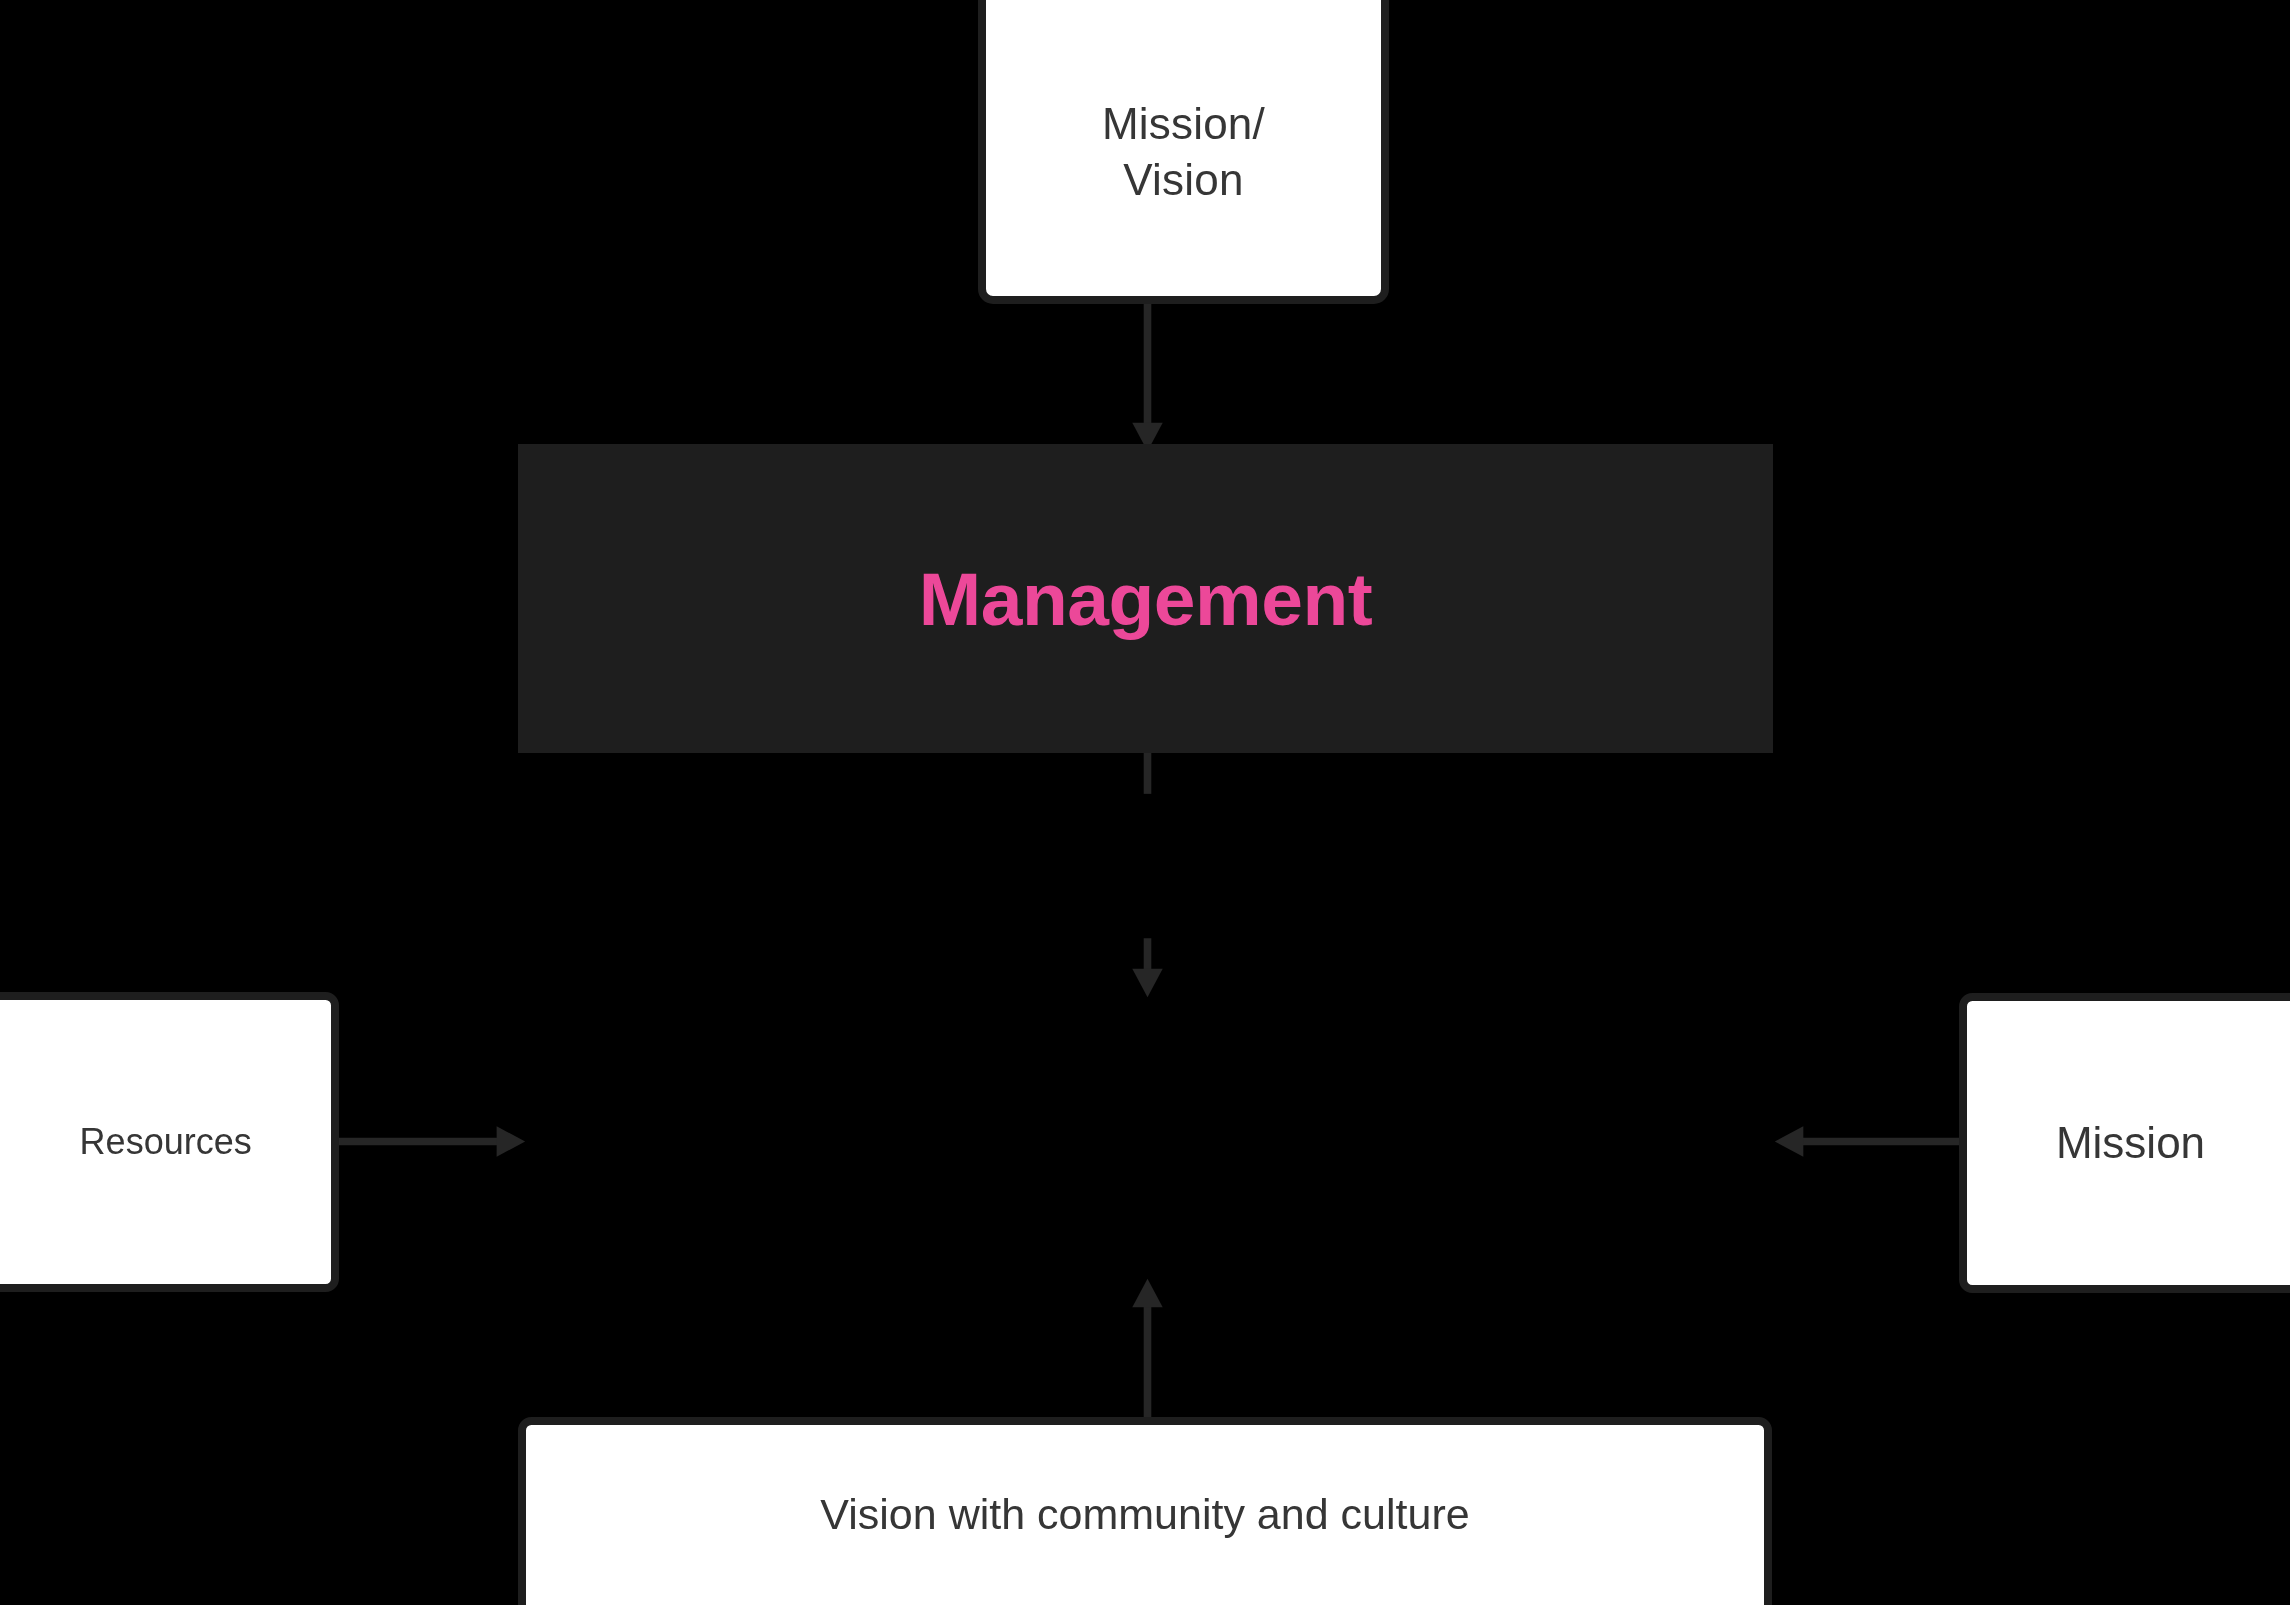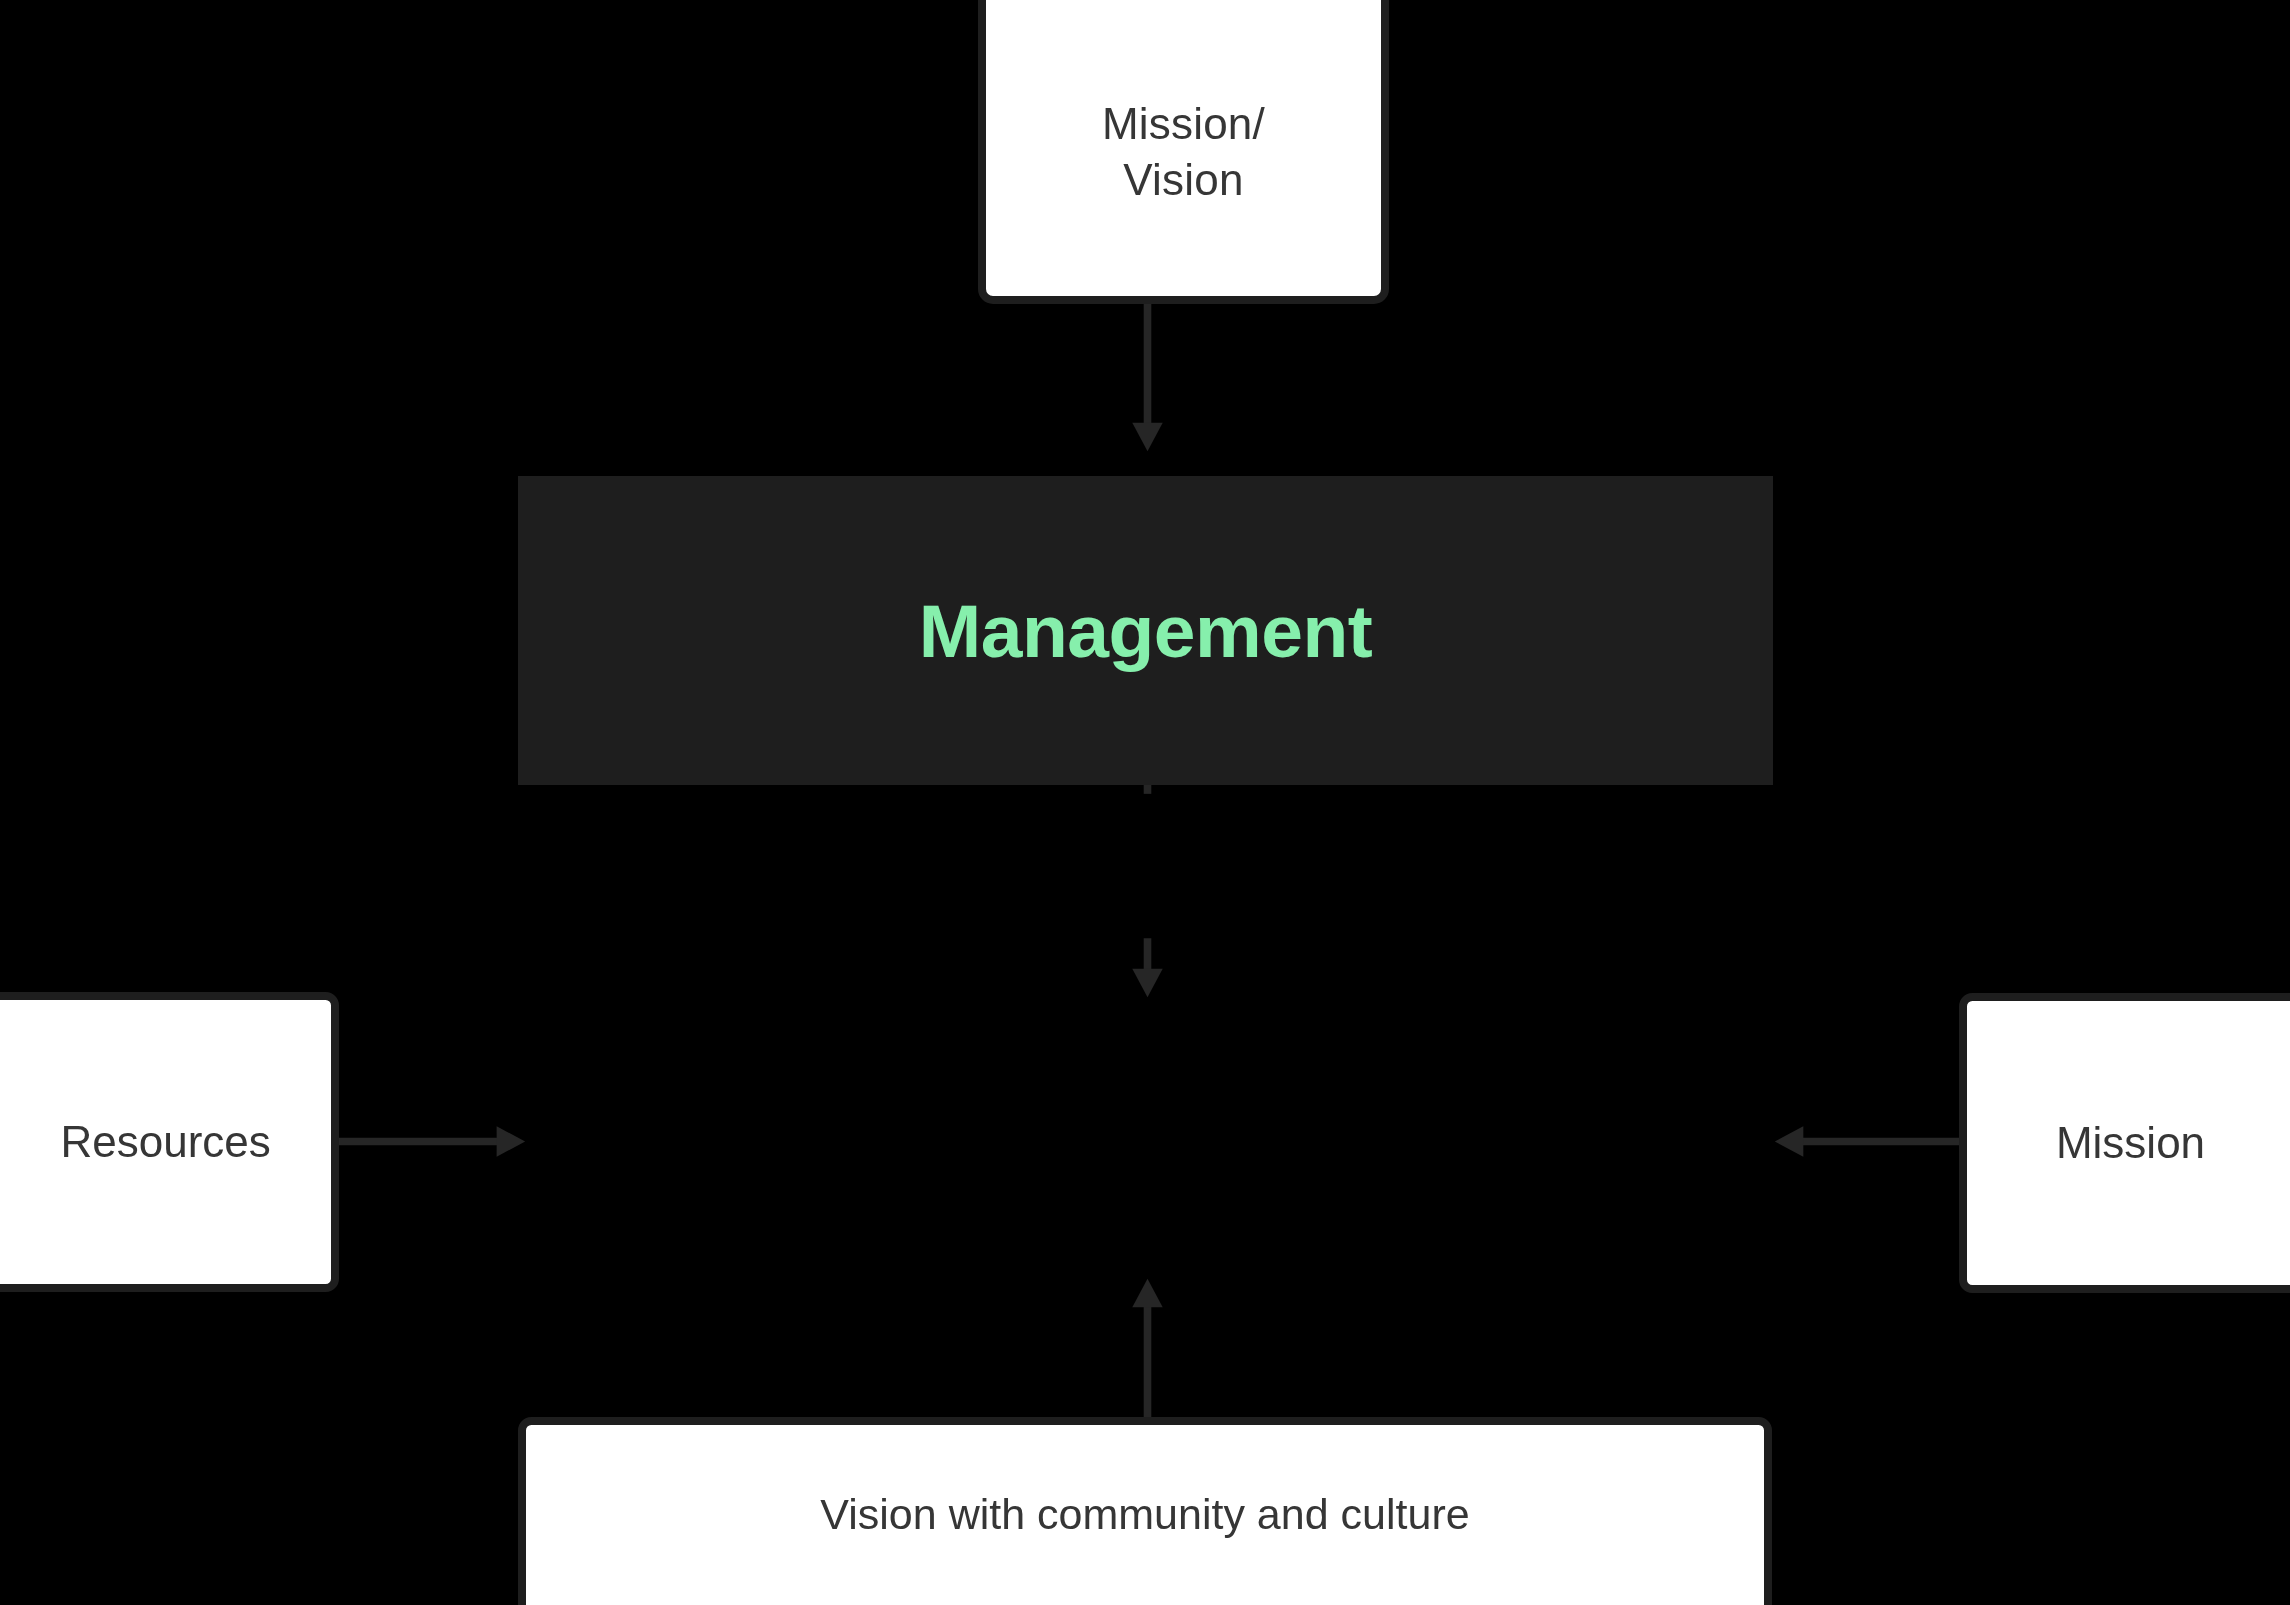--- a/index.html
+++ b/index.html
@@ -34,22 +34,21 @@
   .node-light {
     background: #ffffff;
     border: 8.6px solid #1e1e1e;
     border-radius: 13.3px;
     color: #363636;
   }
 
   .node-dark {
     background: #1e1e1e;
     border: 0 solid #1e1e1e;
-    color: #86efac;
-    margin-top: 32px;
+    color: #ec4899;
   }
 
   .node-label {
     display: block;
     line-height: 1.28;
     white-space: pre-line;
   }
 
   
   #node-mission {
@@ -90,21 +89,21 @@
     letter-spacing: -0.5px;
   }
 
   #node-resources {
     left: -21px;
     top: 992px;
     width: 360px;
     height: 300px;
   }
   #node-resources .node-label {
-    font-size: 44px;
+    font-size: 36px;
     font-weight: 400;
     padding-left: 13.3px;
   }
 
   #node-skills {
     left: 1959px;
     top: 993px;
     width: 360px;
     height: 300px;
   }

